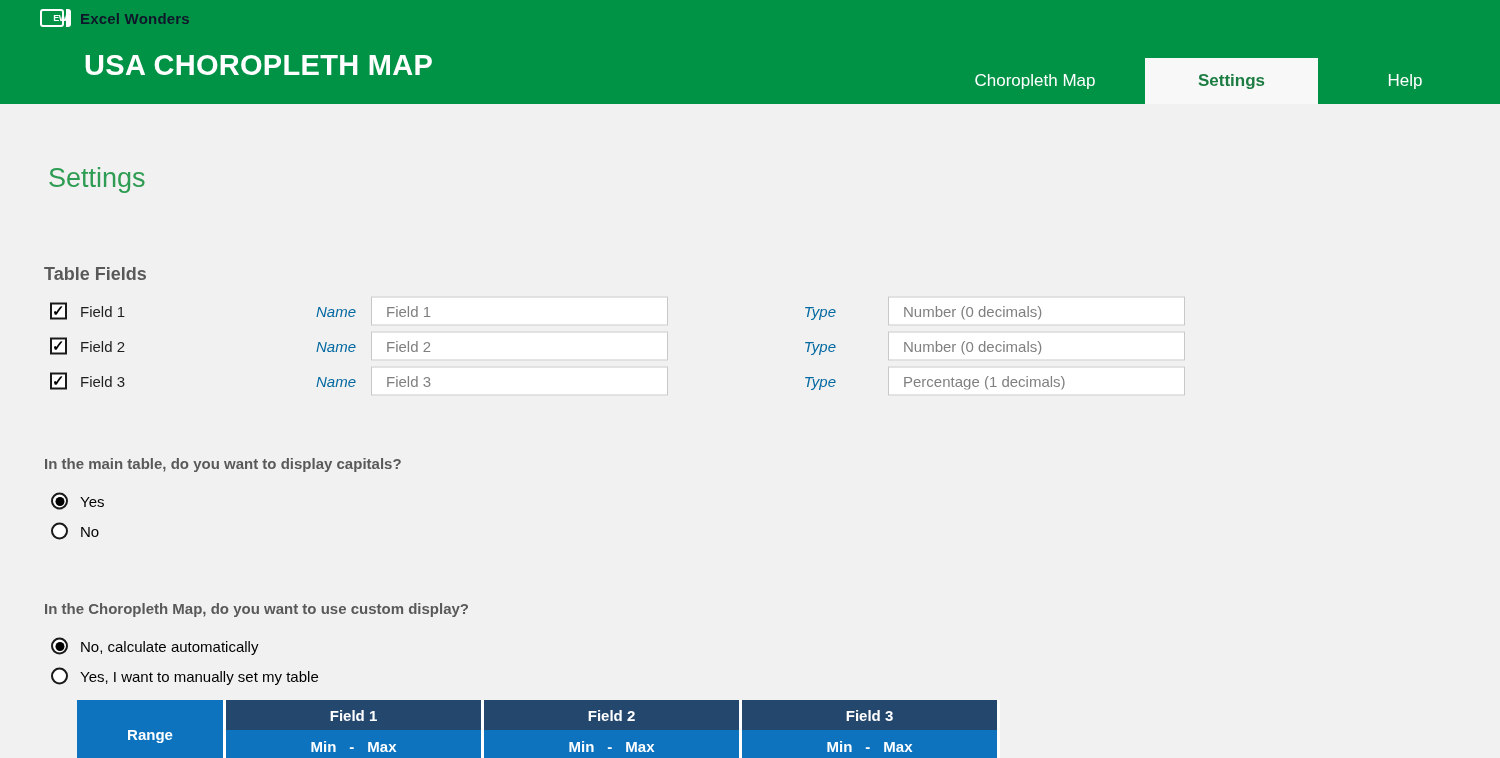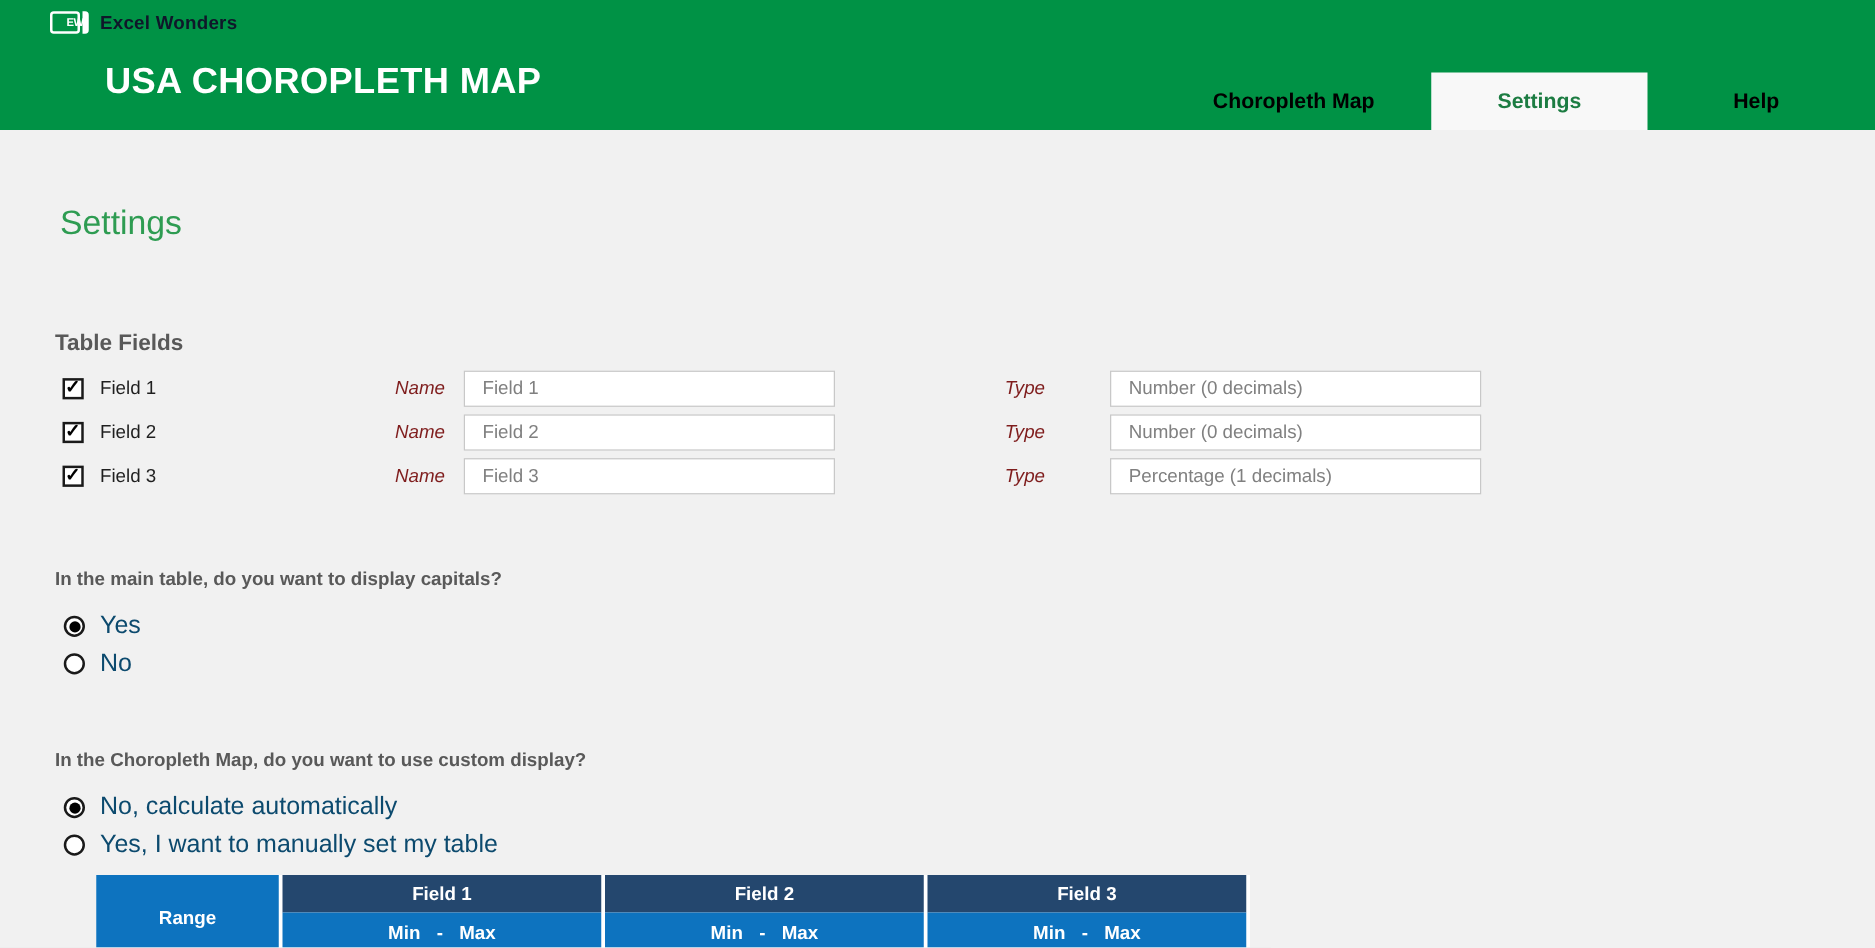--- a/index.html
+++ b/index.html
@@ -73,22 +73,22 @@
     position: absolute;
     right: 8px; bottom: 0;
     display: flex;
     height: 46px;
   }
   .tab {
     height: 46px;
     line-height: 46px;
     text-align: center;
     font-size: 17px;
-    font-weight: 700;
-    color: #000000;
+    font-weight: 400;
+    color: #ffffff;
     cursor: pointer;
   }
   .tab.map { width: 220px; }
   .tab.settings { width: 173px; }
   .tab.help { width: 174px; }
   .tab.active {
     background: #f8f8f8;
     color: #1c7c42;
     font-weight: bold;
   }
@@ -135,21 +135,21 @@
     line-height: 17px;
   }
   .field-label {
     left: 80px;
     color: #1f1f1f;
     font-size: 15px;
     cursor: pointer;
   }
   .io-label {
     font-style: italic;
-    color: #7f1d1d;
+    color: #0369a1;
     font-size: 15px;
     text-align: right;
     width: 76px;
   }
   .io-label.name { left: 280px; }
   .io-label.type { left: 760px; }
   .text-input {
     height: 29px;
     width: 297px;
     background: #ffffff;
@@ -194,22 +194,22 @@
     left: 50%; top: 50%;
     transform: translate(-50%, -50%);
     width: 9px; height: 9px;
     border-radius: 50%;
     background: #000000;
     display: none;
   }
   .radio.selected .dot { display: block; }
   .radio-label {
     left: 80px;
-    color: #0c4a6e;
-    font-size: 20px;
+    color: #000000;
+    font-size: 15px;
     white-space: nowrap;
     cursor: pointer;
   }
   .opt-yes   { top: 491px; }
   .opt-no    { top: 521px; }
   .opt-auto  { top: 636px; }
   .opt-manual{ top: 666px; }
 
   
   .ranges-table {

